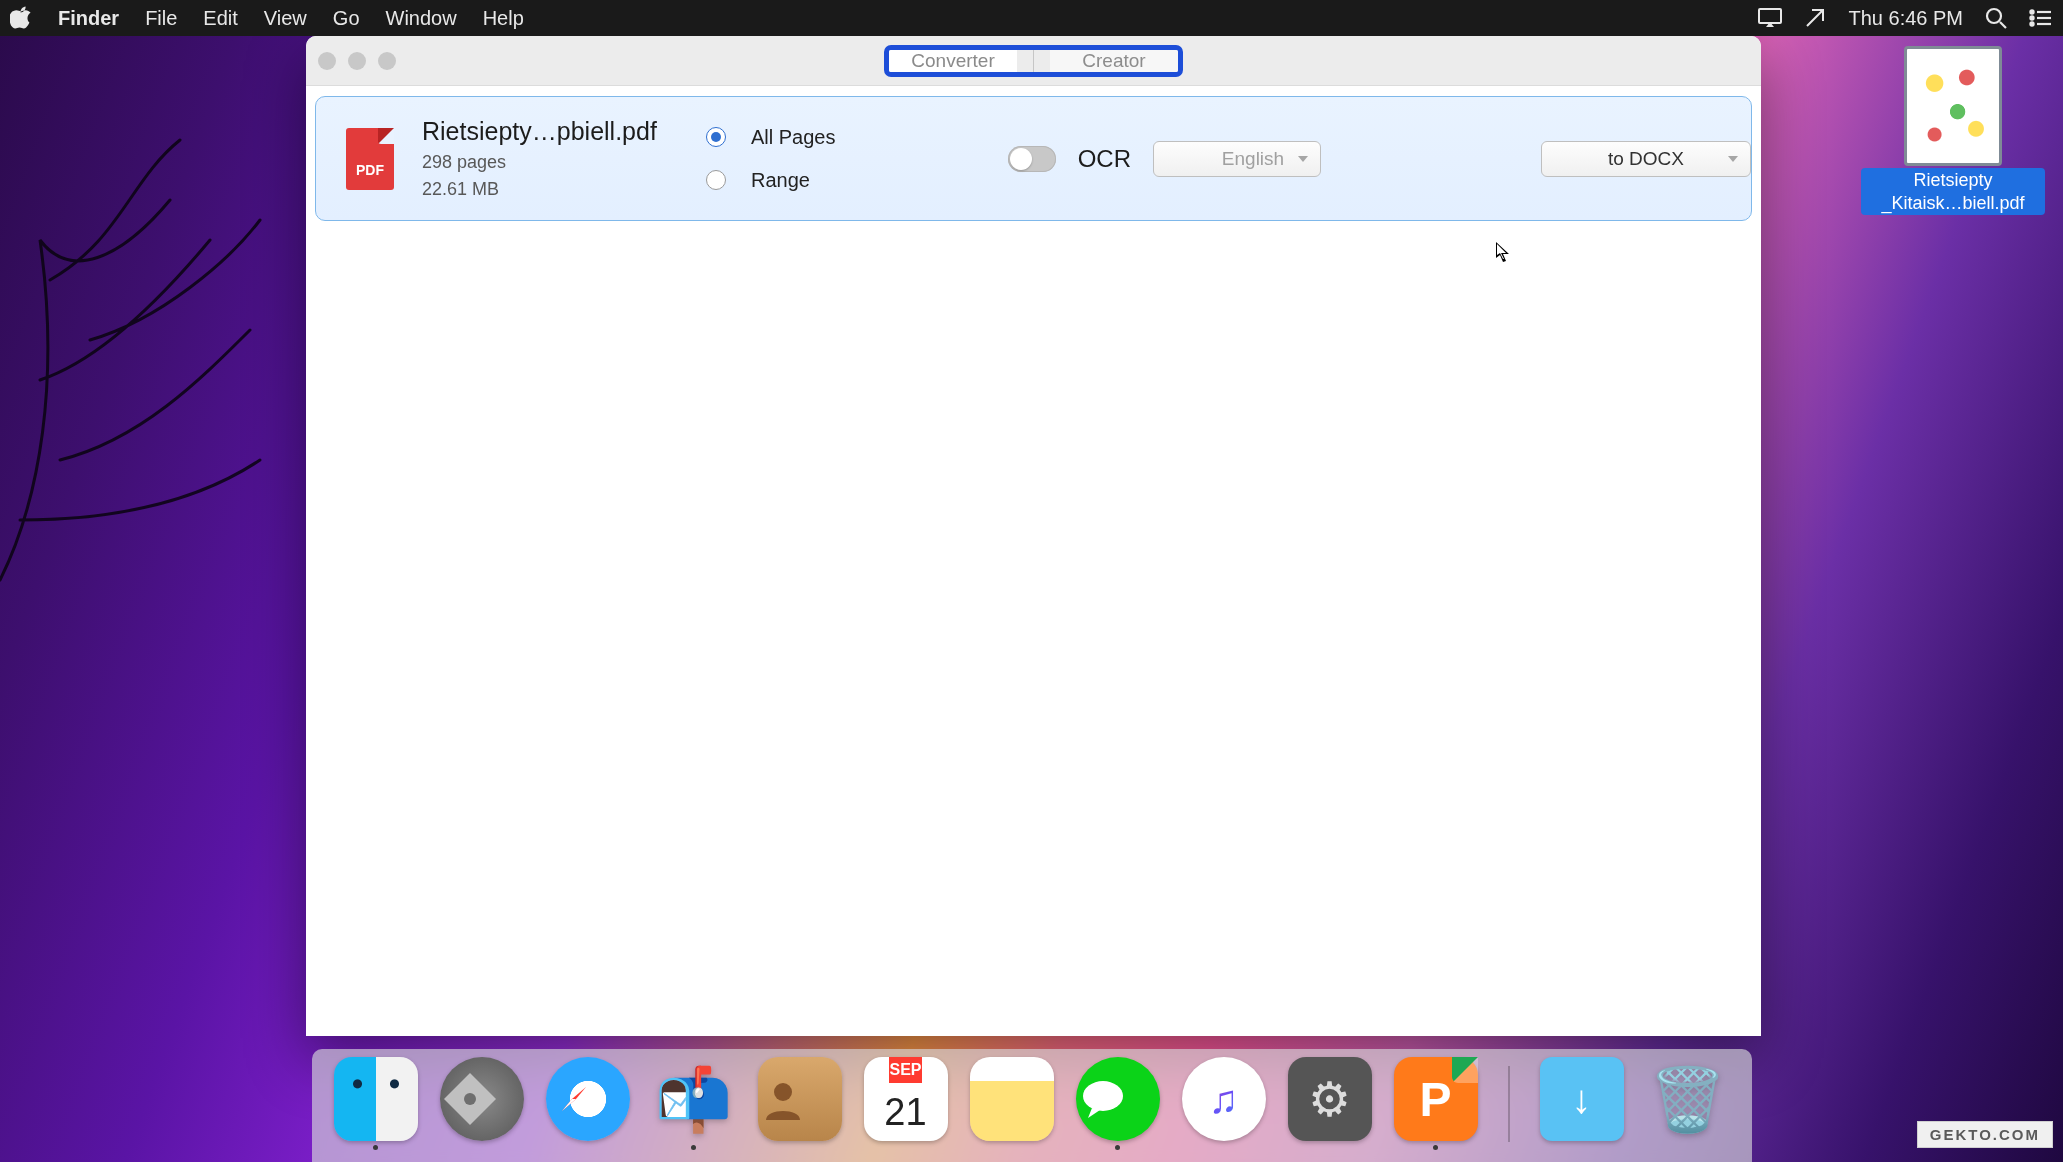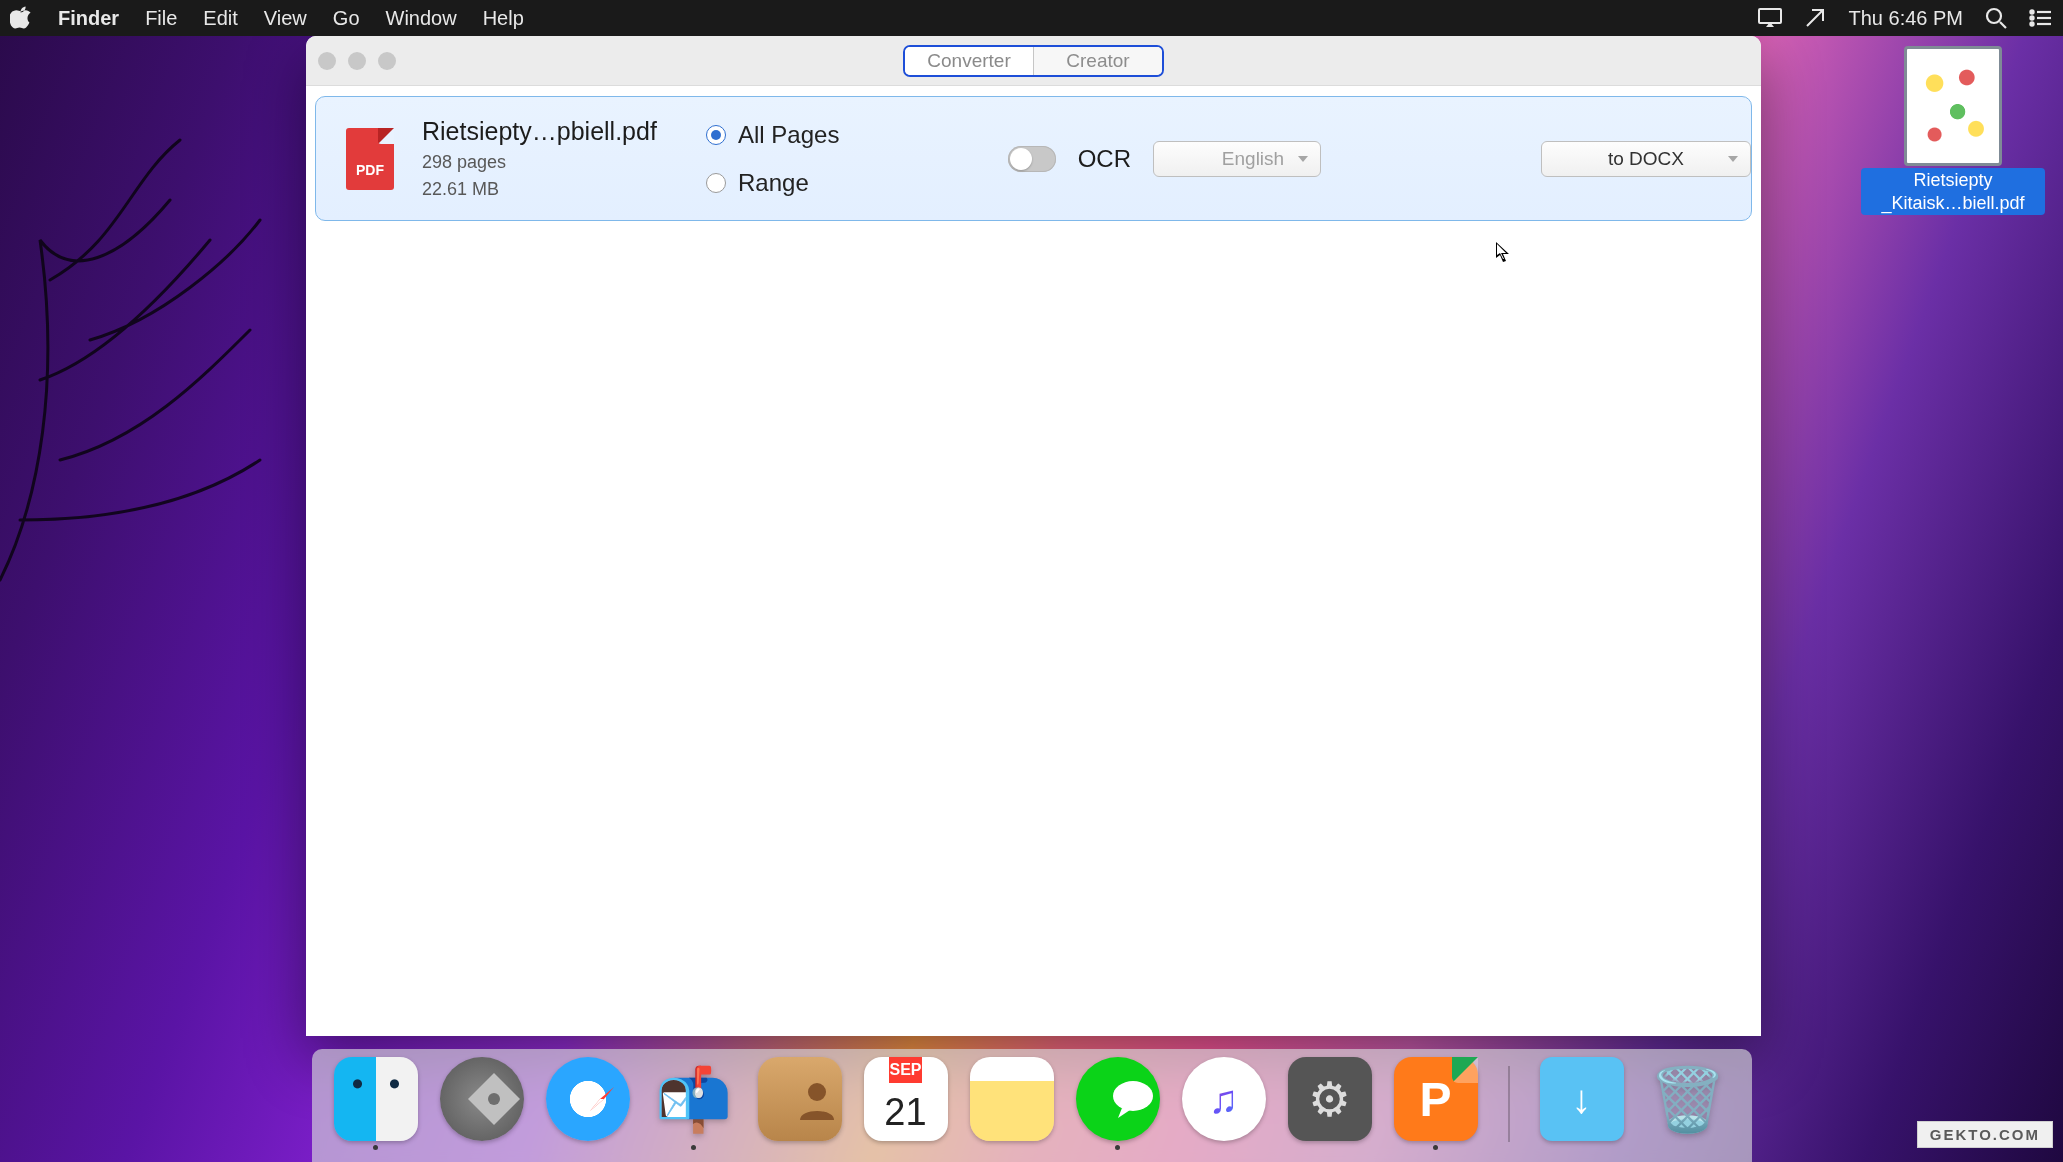--- a/index.html
+++ b/index.html
@@ -77,22 +77,23 @@
     background: #ececec;
     border-bottom: 1px solid #dcdcdc;
     display: flex; align-items: center;
     position: relative;
   }
   .traffic { position: absolute; left: 12px; top: 50%; transform: translateY(-50%); display: flex; gap: 12px; }
   .tdot { width: 18px; height: 18px; border-radius: 50%; background: #c8c8c8; }
   .segmented {
     margin: 0 auto;
     display: flex;
-    border: 2px solid #1d4ed8; border-radius: 7px; overflow: hidden;
+    border: 5px solid #1d4ed8; border-radius: 7px; overflow: hidden;
     height: 32px;
+    gap: 16px;
   }
   .seg-btn {
     min-width: 128px;
     padding: 0 18px;
     display: flex; align-items: center; justify-content: center;
     font-size: 19px; color: #8d8d8d;
     background: #f7f7f7;
   }
   .seg-btn.active { background: #fff; color: #8a8a8a; font-weight: 500; }
   .seg-sep { width: 1px; background: #c6c6c6; }
@@ -121,21 +122,21 @@
   }
   .pdf-icon span {
     position: absolute; left: 0; right: 0; bottom: 12px;
     color: #fff; font-size: 14px; font-weight: 700; text-align: center;
   }
   .ftext { display: flex; flex-direction: column; gap: 6px; width: 270px; }
   .fname { font-size: 25px; color: #1c1c1c; white-space: nowrap; overflow: hidden; text-overflow: ellipsis; font-weight: 500; }
   .fsub  { font-size: 18px; color: #585858; }
 
   .radios { display: flex; flex-direction: column; gap: 20px; }
-  .radio { display: flex; align-items: center; gap: 12px; font-size: 24px; color: #222; }
+  .radio { display: flex; align-items: center; gap: 25px; font-size: 20px; color: #222; }
   .rmark {
     width: 20px; height: 20px; border-radius: 50%;
     border: 1.5px solid #9a9a9a; background: #fff; position: relative;
   }
   .radio.checked .rmark { border-color: #2f6fd0; }
   .radio.checked .rmark::after {
     content: ""; position: absolute; inset: 4px;
     border-radius: 50%; background: #2f6fd0;
   }
 
@@ -181,21 +182,21 @@
   }
   .dock-sep {
     width: 2px; height: 76px; align-self: center;
     background: rgba(0,0,0,.22); margin: 0 10px;
   }
   .dock-item { width: 88px; display: flex; flex-direction: column; align-items: center; gap: 4px; }
   .dock-ind { width: 5px; height: 5px; border-radius: 50%; background: #3a3a3a; }
   .dock-ind.off { background: transparent; }
   .di-ico {
     width: 84px; height: 84px; border-radius: 20px;
-    display: flex; align-items: center; justify-content: flex-end;
+    display: flex; align-items: center; justify-content: flex-start;
     box-shadow: 0 2px 4px rgba(0,0,0,.25);
   }
   .emoji-ico {
     width:84px; height:84px; display:flex; align-items:center; justify-content:center;
     font-size:62px; filter: drop-shadow(0 2px 3px rgba(0,0,0,.25));
   }
 
   .i-finder    { background: linear-gradient(90deg,#14b6f2 50%,#f2f2f2 50%); border-radius:18px; position:relative;}
   .i-finder::after{content:"";position:absolute;inset:0;border-radius:18px;
     background:

